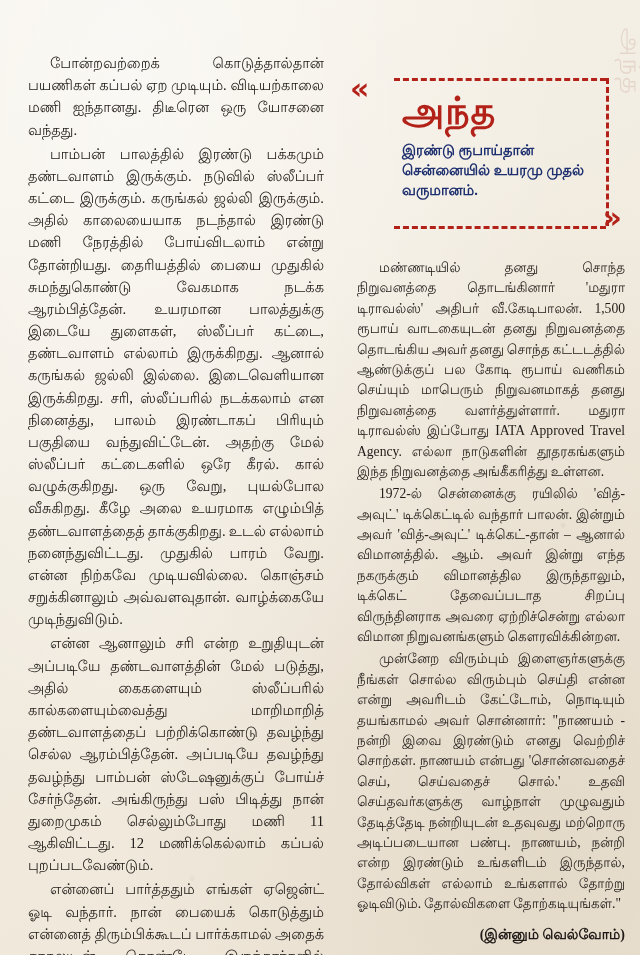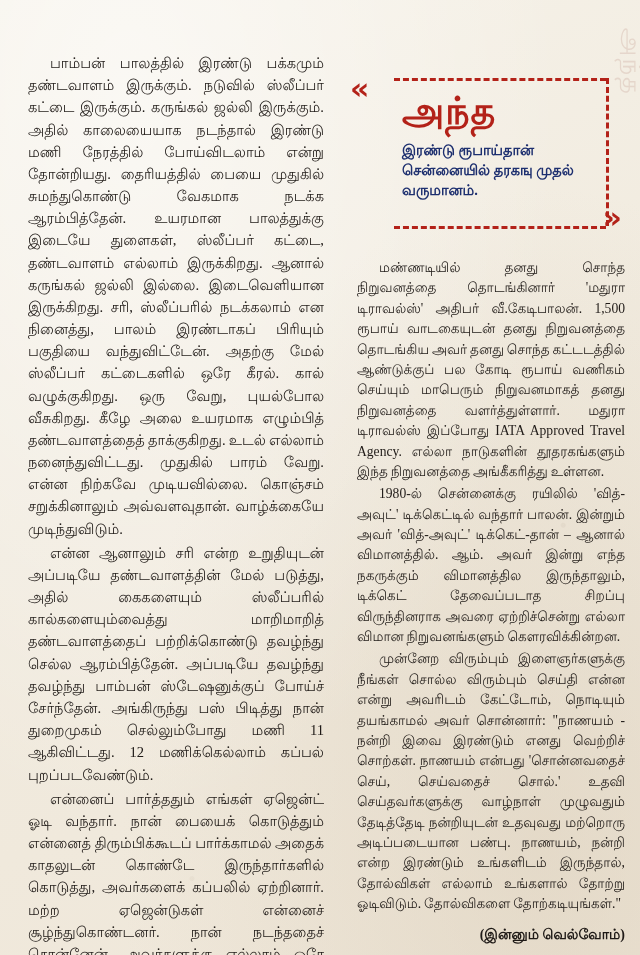--- a/index.html
+++ b/index.html
@@ -156,39 +156,40 @@
 </style>
 </head>
 <body>
 
 <div class="page"></div>
 <div class="noise"></div>
 
 <div class="content">
 
   <div class="col-left">
+    <p class="para">போன்றவற்றைக் கொடுத்தால்தான் பயணிகள் கப்பல் ஏற முடியும். விடியற்காலை மணி ஐந்தானது. திடீரென ஒரு யோசனை வந்தது.</p>
     <p class="para">பாம்பன் பாலத்தில் இரண்டு பக்கமும் தண்டவாளம் இருக்கும். நடுவில் ஸ்லீப்பர் கட்டை இருக்கும். கருங்கல் ஜல்லி இருக்கும். அதில் காலையையாக நடந்தால் இரண்டு மணி நேரத்தில் போய்விடலாம் என்று தோன்றியது. தைரியத்தில் பையை முதுகில் சுமந்துகொண்டு வேகமாக நடக்க ஆரம்பித்தேன். உயரமான பாலத்துக்கு இடையே துளைகள், ஸ்லீப்பர் கட்டை, தண்டவாளம் எல்லாம் இருக்கிறது. ஆனால் கருங்கல் ஜல்லி இல்லை. இடைவெளியான இருக்கிறது. சரி, ஸ்லீப்பரில் நடக்கலாம் என நினைத்து, பாலம் இரண்டாகப் பிரியும் பகுதியை வந்துவிட்டேன். அதற்கு மேல் ஸ்லீப்பர் கட்டைகளில் ஒரே கீரல். கால் வழுக்குகிறது. ஒரு வேறு, புயல்போல வீசுகிறது. கீழே அலை உயரமாக எழும்பித் தண்டவாளத்தைத் தாக்குகிறது. உடல் எல்லாம் நனைந்துவிட்டது. முதுகில் பாரம் வேறு. என்ன நிற்கவே முடியவில்லை. கொஞ்சம் சறுக்கினாலும் அவ்வளவுதான். வாழ்க்கையே முடிந்துவிடும்.</p>
     <p class="para">என்ன ஆனாலும் சரி என்ற உறுதியுடன் அப்படியே தண்டவாளத்தின் மேல் படுத்து, அதில் கைகளையும் ஸ்லீப்பரில் கால்களையும்வைத்து மாறிமாறித் தண்டவாளத்தைப் பற்றிக்கொண்டு தவழ்ந்து செல்ல ஆரம்பித்தேன். அப்படியே தவழ்ந்து தவழ்ந்து பாம்பன் ஸ்டேஷனுக்குப் போய்ச் சேர்ந்தேன். அங்கிருந்து பஸ் பிடித்து நான் துறைமுகம் செல்லும்போது மணி 11 ஆகிவிட்டது. 12 மணிக்கெல்லாம் கப்பல் புறப்படவேண்டும்.</p>
     <p class="para">என்னைப் பார்த்ததும் எங்கள் ஏஜென்ட் ஓடி வந்தார். நான் பையைக் கொடுத்தும் என்னைத் திரும்பிக்கூடப் பார்க்காமல் அதைக் காதலுடன் கொண்டே இருந்தார்களில் கொடுத்து, அவர்களைக் கப்பலில் ஏற்றினார். மற்ற ஏஜென்டுகள் என்னைச் சூழ்ந்துகொண்டனர். நான் நடந்ததைச் சொன்னேன். அவர்களுக்கு எல்லாம் ஒரே ஆச்சர்யம். என் முகவரியைக் கேட்டு வாங்கிக்கொண்டார்கள். எனக்கு வணிக வாய்ப்புகளை வாரி வழங்கினார்கள். சோரமுதலான வெற்றிக்கான படிக்கட்டுகள் என்பதை நான் அனுபவபூர்வமாக உணர்ந்த நாள் அது."</p>
 
   </div>
 
   <div class="headbox">
     <div class="arrows left">«</div>
     <div class="arrows right">»</div>
     <div class="dashline top"></div>
     <div class="dashline bot"></div>
     <div class="dashside r"></div>
     <div class="title-main">அந்த</div>
-    <div class="title-sub">இரண்டு ரூபாய்தான் சென்னையில் தரகஙு முதல் வருமானம்.</div>
+    <div class="title-sub">இரண்டு ரூபாய்தான் சென்னையில் உயரமு முதல் வருமானம்.</div>
   </div>
 
   <div class="ghost">அந்த</div>
 
   <div class="col-right">
     <div class="rt-spacer"></div>
     <p class="para">மண்ணடியில் தனது சொந்த நிறுவனத்தை தொடங்கினார் 'மதுரா டிராவல்ஸ்' அதிபர் வீ.கேடிபாலன். 1,500 ரூபாய் வாடகையுடன் தனது நிறுவனத்தை தொடங்கிய அவர் தனது சொந்த கட்டடத்தில் ஆண்டுக்குப் பல கோடி ரூபாய் வணிகம் செய்யும் மாபெரும் நிறுவனமாகத் தனது நிறுவனத்தை வளர்த்துள்ளார். மதுரா டிராவல்ஸ் இப்போது IATA Approved Travel Agency. எல்லா நாடுகளின் தூதரகங்களும் இந்த நிறுவனத்தை அங்கீகரித்து உள்ளன.</p>
-    <p class="para">1980-ல் சென்னைக்கு ரயிலில் 'வித்-அவுட்' டிக்கெட்டில் வந்தார் பாலன். இன்றும் அவர் 'வித்-அவுட்' டிக்கெட்-தான் – ஆனால் விமானத்தில். ஆம். அவர் இன்று எந்த நகருக்கும் விமானத்தில இருந்தாலும், டிக்கெட் தேவைப்படாத சிறப்பு விருந்தினராக அவரை ஏற்றிச்சென்று எல்லா விமான நிறுவனங்களும் கௌரவிக்கின்றன.</p>
+    <p class="para">1972-ல் சென்னைக்கு ரயிலில் 'வித்-அவுட்' டிக்கெட்டில் வந்தார் பாலன். இன்றும் அவர் 'வித்-அவுட்' டிக்கெட்-தான் – ஆனால் விமானத்தில். ஆம். அவர் இன்று எந்த நகருக்கும் விமானத்தில இருந்தாலும், டிக்கெட் தேவைப்படாத சிறப்பு விருந்தினராக அவரை ஏற்றிச்சென்று எல்லா விமான நிறுவனங்களும் கௌரவிக்கின்றன.</p>
     <p class="para">முன்னேற விரும்பும் இளைஞர்களுக்கு நீங்கள் சொல்ல விரும்பும் செய்தி என்ன என்று அவரிடம் கேட்டோம், நொடியும் தயங்காமல் அவர் சொன்னார்: "நாணயம் - நன்றி இவை இரண்டும் எனது வெற்றிச் சொற்கள். நாணயம் என்பது 'சொன்னவதைச் செய், செய்வதைச் சொல்.' உதவி செய்தவர்களுக்கு வாழ்நாள் முழுவதும் தேடித்தேடி நன்றியுடன் உதவுவது மற்றொரு அடிப்படையான பண்பு. நாணயம், நன்றி என்ற இரண்டும் உங்களிடம் இருந்தால், தோல்விகள் எல்லாம் உங்களால் தோற்று ஓடிவிடும். தோல்விகளை தோற்கடியுங்கள்."</p>
     <div class="sign">(இன்னும் வெல்வோம்)</div>
   </div>
 
 </div>
 
 </body></html>

